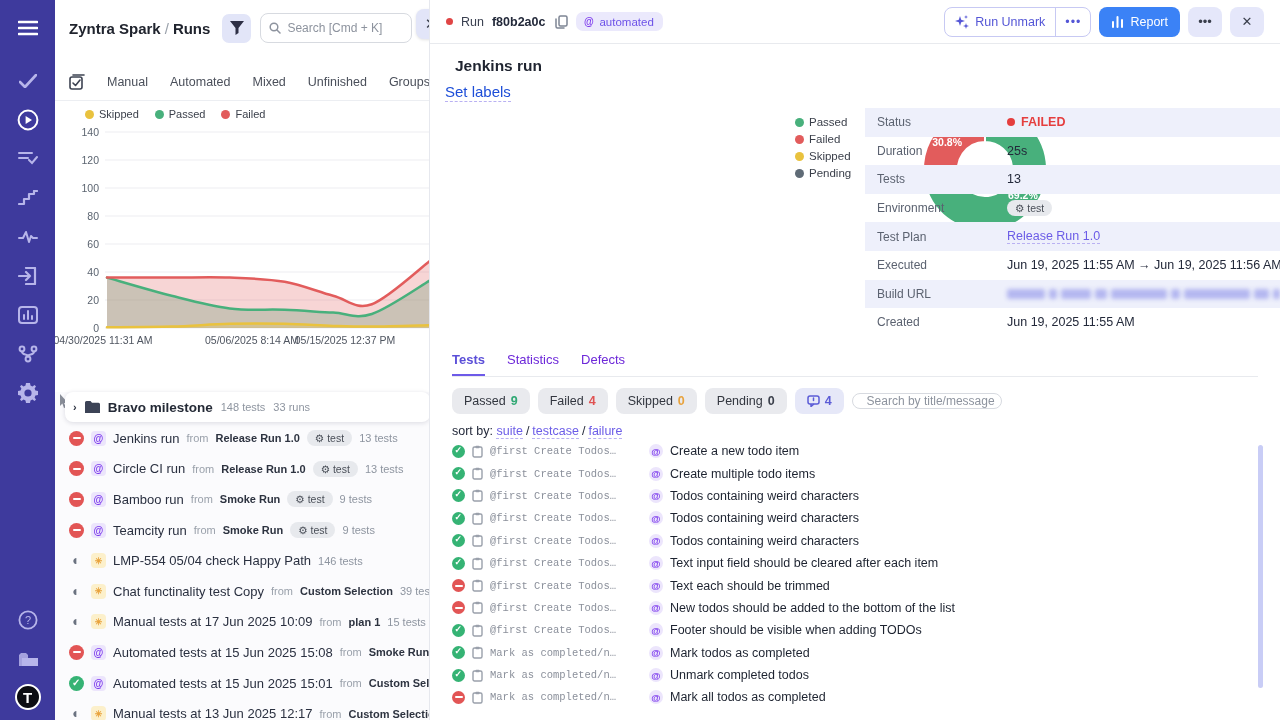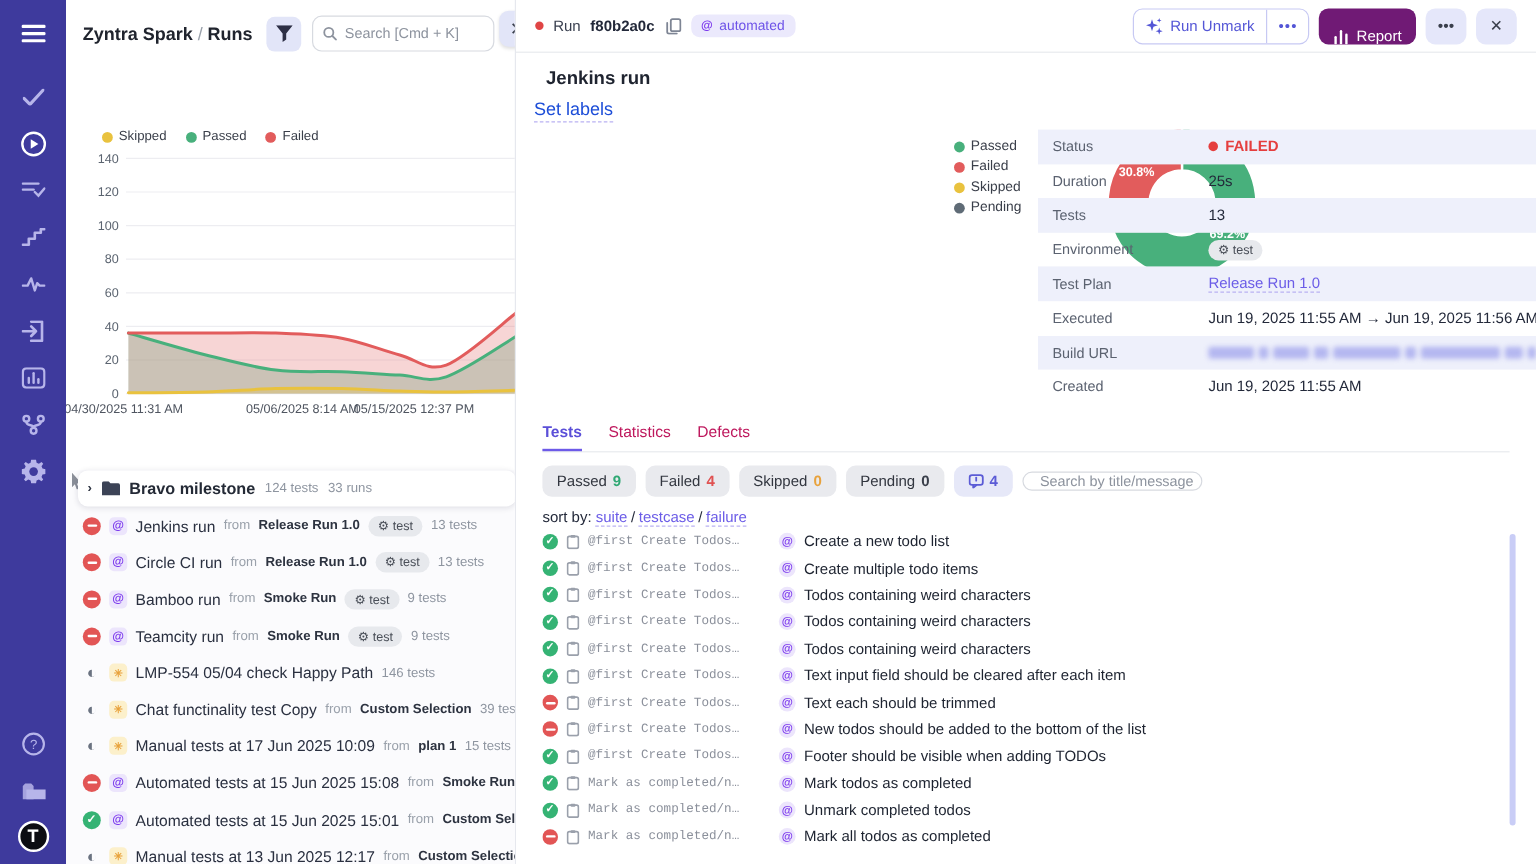--- a/index.html
+++ b/index.html
@@ -60,21 +60,21 @@
   .red-dot { width:7px; height:7px; border-radius:50%; background:#e04545; flex:none; }
   .run-id-label { font-size:12.5px; color:#3a4050; }
   .run-id { font-size:12.5px; font-weight:bold; color:#23293a; }
   .copy-ic { color:#7e8594; display:flex; cursor:pointer; margin-left:2px; }
   .auto-badge { background:#ebe9fc; color:#6d52e8; border-radius:7px; padding:3px 9px 3px 6px; font-size:11.5px; display:flex; align-items:center; gap:4px; cursor:pointer; }
   .auto-badge .type-ic { width:13px; height:13px; background:none; color:#7c3aed; }
   .rp-actions { margin-left:auto; display:flex; align-items:center; gap:8px; }
   .summary-btn { display:flex; align-items:center; border:1px solid #c7c9f3; border-radius:8px; height:30px; color:#5456d6; font-size:12.5px; cursor:pointer; overflow:hidden; }
   .summary-main { display:flex; align-items:center; gap:6px; padding:0 10px; height:100%; }
   .summary-more { border-left:1px solid #c7c9f3; padding:0 9px; height:100%; display:flex; align-items:center; letter-spacing:1px; }
-  .report-btn { background:#701a75; color:#fff; border-radius:8px; height:30px; padding:0 12px; display:flex; align-items:flex-end; gap:6px; font-size:12.5px; cursor:pointer; }
+  .report-btn { background:#3b82f6; color:#fff; border-radius:8px; height:30px; padding:0 12px; display:flex; align-items:center; gap:6px; font-size:12.5px; cursor:pointer; }
   .sq-btn { width:34px; height:30px; background:#e5e7fa; border-radius:8px; color:#3a3f4c; display:flex; align-items:center; justify-content:center; font-size:13px; cursor:pointer; }
 
   .run-title { position:absolute; left:25px; top:57px; font-size:15.5px; font-weight:bold; color:#1f2430; }
   .set-labels { position:absolute; left:15px; top:83px; font-size:15px; color:#1d4ed8; border-bottom:1px dashed #b9b1f2; padding-bottom:1px; cursor:pointer; }
 
   #donut-chart { position:absolute; left:489px; top:103px; }
   .donut-legend { position:absolute; left:365px; top:116px; display:flex; flex-direction:column; gap:5px; }
   .donut-legend .legend-item { font-size:11.5px; }
 
   .detail-table { position:absolute; left:435px; top:108px; width:837px; }
@@ -82,21 +82,21 @@
   .d-row.alt { background:#eef0fb; }
   .d-label { width:142px; padding-left:12px; font-size:12px; color:#5b6270; flex:none; }
   .d-value { font-size:12.5px; color:#23293a; display:flex; align-items:center; gap:6px; white-space:nowrap; }
   .d-status { color:#e53e3e; font-weight:bold; display:flex; align-items:center; gap:6px; }
   .d-status .red-dot { width:8px; height:8px; background:#e53e3e; }
   .d-link { color:#6b5ce7; border-bottom:1px dashed #b9b1f2; cursor:pointer; }
   .redacted { display:flex; gap:4px; align-items:center; filter:blur(2px); }
   .redacted span { height:10px; background:#b4b7f0; border-radius:2px; display:inline-block; }
 
   .rp-tabs { position:absolute; left:22px; top:352px; width:806px; height:25px; border-bottom:1px solid #e8eaee; display:flex; gap:22px; }
-  .rp-tab { font-size:13px; color:#be185d; padding-bottom:8px; cursor:pointer; }
+  .rp-tab { font-size:13px; color:#6d28d9; padding-bottom:8px; cursor:pointer; }
   .rp-tab.active { color:#5b4fd8; font-weight:bold; border-bottom:2px solid #6d5ae8; }
 
   .pills-row { position:absolute; left:22px; top:388px; display:flex; gap:8px; align-items:center; }
   .pill { background:#e9eaee; border-radius:8px; height:26px; display:flex; align-items:center; gap:5px; padding:0 12px; font-size:12.5px; color:#32363f; cursor:pointer; }
   .pill.comment { background:#e6e8f8; color:#5b5bd6; }
   .pill .cnt { font-weight:bold; }
   .rp-search { width:150px; height:16px; border:1px solid #d7dae0; border-radius:8px; display:flex; align-items:center; gap:6px; padding:0 8px; color:#8d939e; font-size:12px; overflow:hidden; white-space:nowrap; }
 
   .sort-row { position:absolute; left:22px; top:424px; font-size:12.5px; color:#23293a; }
   .sort-row a { color:#6b5ce7; border-bottom:1px dashed #b9b1f2; cursor:pointer; text-decoration:none; }
@@ -220,20 +220,35 @@
         </div>
       <div class="lp-search">
         <svg width="12" height="12" viewBox="0 0 12 12">
             <circle cx="5" cy="5" r="3.8" fill="none" stroke="#8d939e" stroke-width="1.5"></circle>
             <line x1="8" y1="8" x2="11" y2="11" stroke="#8d939e" stroke-width="1.5" stroke-linecap="round"></line>
           </svg>
         <span>Search [Cmd + K]</span>
       </div>
       <div class="panel-close">✕</div>
     </div>
+    <div class="lp-tabs">
+      <span class="selectall-icon">
+          <svg width="16" height="16" viewBox="0 0 16 16">
+            <rect x="1" y="3" width="12" height="12" rx="2" fill="none" stroke="#3d4352" stroke-width="1.6"></rect>
+            <path d="M4 9 L6.5 11.5 L11 6" fill="none" stroke="#3d4352" stroke-width="1.6" stroke-linecap="round" stroke-linejoin="round"></path>
+            <path d="M4 1 L15 1" stroke="#3d4352" stroke-width="1.6" stroke-linecap="round"></path>
+          </svg>
+        </span>
+
+    <span class="lp-tab">Manual</span>
+        <span class="lp-tab">Automated</span>
+        <span class="lp-tab">Mixed</span>
+        <span class="lp-tab">Unfinished</span>
+        <span class="lp-tab">Groups</span>
+      </div>
     <div class="chart-legend" id="area-legend">
         <span class="legend-item">
           <span class="dot" style="background: rgb(233, 194, 62);"></span>
           <span>Skipped</span>
         </span>
         <span class="legend-item">
           <span class="dot" style="background: rgb(72, 176, 124);"></span>
           <span>Passed</span>
         </span>
         <span class="legend-item">
@@ -272,21 +287,21 @@
     <div class="lp-list">
       <div class="cursor-glyph"><svg width="12" height="14" viewBox="0 0 12 14">
             <path d="M2 0 L10 9 L6 9 L8 13.4 L6 14 L4.4 9.6 L2 12 Z" fill="#8a8f99"></path>
           </svg></div>
       <div class="milestone-row">
         <span class="chev">›</span>
         <svg width="15" height="12" viewBox="0 0 15 12">
             <path d="M0 12 L0 1.5 Q0 0 1.5 0 L5.5 0 L7 1.8 L13.5 1.8 Q15 1.8 15 3.3 L15 12 Z" fill="#3c4356"></path>
           </svg>
         <span class="milestone-name">Bravo milestone</span>
-        <span class="mini-grey">124 tests</span>
+        <span class="mini-grey">148 tests</span>
         <span class="mini-grey">33 runs</span>
       </div>
       <div class="runs-rows" id="runs-rows">
           <div class="run-row">
             <span class="st-ic st-failed"></span>
             <span class="type-ic type-automated">@</span>
             <span class="run-name">Jenkins run</span>
             <span class="from-lbl">from</span>
             <span class="from-plan">Release Run 1.0</span>
             <span class="env-badge">⚙ test</span>
@@ -536,21 +551,21 @@
         <div class="test-row">
           <span class="st-ic st-passed"></span>
           <span class="clip-ic">
             <svg width="11" height="13" viewBox="0 0 11 13">
               <rect x="1" y="2" width="9" height="10" rx="1.5" fill="none" stroke="currentColor" stroke-width="1.4"></rect>
               <rect x="3.5" y="0.8" width="4" height="2.4" rx="0.8" fill="currentColor"></rect>
             </svg>
           </span>
           <span class="suite-name">@first Create Todos…</span>
           <span class="type-ic type-automated">@</span>
-          <span class="test-title">Create a new todo list</span>
+          <span class="test-title">Create a new todo item</span>
         </div>
         <div class="test-row">
           <span class="st-ic st-passed"></span>
           <span class="clip-ic">
             <svg width="11" height="13" viewBox="0 0 11 13">
               <rect x="1" y="2" width="9" height="10" rx="1.5" fill="none" stroke="currentColor" stroke-width="1.4"></rect>
               <rect x="3.5" y="0.8" width="4" height="2.4" rx="0.8" fill="currentColor"></rect>
             </svg>
           </span>
           <span class="suite-name">@first Create Todos…</span>

